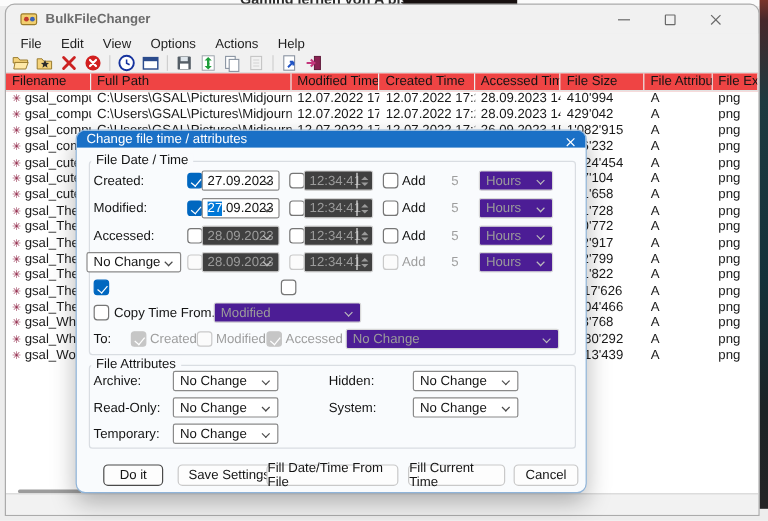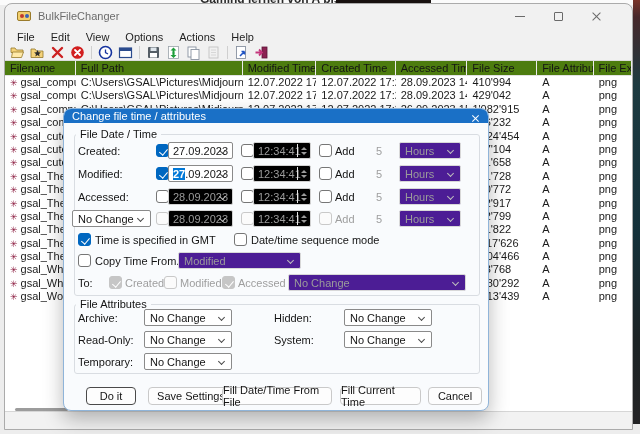--- a/index.html
+++ b/index.html
@@ -10,21 +10,21 @@
   
   #bg-top { left:0; top:0; width:633px; height:5px; background:#fbfbfb; overflow:hidden; }
   #bg-top .bg-text { position:absolute; left:200px; top:-8px; font-weight:bold; font-size:12px; color:#2b2b2b; }
   #bg-top .bg-img { position:absolute; left:336px; top:0; width:95px; height:5px; background:#17100f; }
   #bg-right { left:633px; top:0; width:7px; height:424px;
     background:linear-gradient(#7a342a 0%, #46282b 4%, #1d3a40 20%, #14313a 55%, #1c2325 80%, #242426 100%); }
 
   
   #win { left:4px; top:3px; width:629px; height:427px; background:#f1f1f1;
          border:1px solid #ababab; border-radius:8px 8px 0 0; overflow:hidden; }
-  #titlebar { left:0; top:0; right:15px; height:24px; }
+  #titlebar { left:0; top:0; right:15px; height:24px;font-weight:bold; }
   #app-icon { left:12px; top:5px; width:15px; height:13px; }
   #app-icon .fback { position:absolute; left:0; top:2px; width:14px; height:10px; background:#f2cf6e; border:1px solid #9a7b2b; border-radius:2px; }
   #app-icon .fdot1 { position:absolute; left:3px; top:5px; width:4px; height:4px; background:#c23a2e; border-radius:50%; }
   #app-icon .fdot2 { position:absolute; left:8px; top:5px; width:4px; height:4px; background:#3a62b8; border-radius:50%; }
   #win-title { left:33px; top:6px; color:#6c6c6c; font-size:11px; }
   .wc { top:0; width:38px; height:24px; display:flex; align-items:center; justify-content:center; }
   #btn-min { right:78px; } #btn-max { right:40px; } #btn-close { right:2px; }
   #btn-min .bar { width:10px; height:1px; background:#6a6a6a; }
   #btn-max .box { width:9px; height:9px; border:1px solid #6a6a6a; border-radius:1px; }
   #btn-close .x { position:relative; width:11px; height:11px; }
@@ -33,21 +33,21 @@
 
   #menubar { left:0; top:24px; right:0; height:17px; display:flex; align-items:center; padding-left:4px; background:#f1f1f1; }
   .menu-item { padding:1px 8px; color:#1f1f1f; }
 
   #toolbar { left:0; top:41px; right:0; height:16px; display:flex; align-items:center; padding-left:4px; gap:3px; background:#f1f1f1; border-bottom:1px solid #dcdcdc; }
   .tbi { width:17px; height:15px; display:flex; align-items:center; justify-content:center; }
   .tsep { width:1px; height:13px; background:#cfcfcf; margin:0 2px; }
 
   
   #list { left:0; top:57px; right:0; height:350px; background:#ffffff; overflow:hidden; }
-  #list-header { display:flex; height:15px; background:#4d7c0f; border-bottom:1px solid #e2e2e2; }
+  #list-header { display:flex; height:15px; background:#ef4444; border-bottom:1px solid #e2e2e2; }
   .hcell { padding:1px 0 0 5px; border-right:1px solid #ececec; color:#141414; white-space:nowrap; overflow:hidden; }
   .frow { display:flex; height:13.4px; line-height:13.4px; white-space:nowrap; }
   .fcell { padding-left:5px; overflow:hidden; white-space:nowrap; }
   .c0 { width:74px; } .c1 { width:175px; } .c2 { width:77px; } .c3 { width:83px; }
   .c4 { width:75px; } .c5 { width:73px; } .c6 { width:59px; } .c7 { width:40px; }
   .ficon { color:#8c1d40; font-size:9px; margin-right:3px; }
   #hscroll { left:10px; top:347px; width:53px; height:3px; background:#9c9c9c; border-radius:2px; }
 
   #statusbar { left:0; top:407px; right:0; height:20px; background:#f2f2f2; border-top:1px solid #d6d6d6; }
   #status-left { left:8px; top:4px; color:#1c1c1c; }
@@ -74,32 +74,32 @@
   .cb { width:13px; height:13px; background:#ffffff; border:1px solid #767676; border-radius:3px; }
   .cb.on { background:#0067c0; border-color:#0067c0; }
   .cb.on::after { content:""; position:absolute; left:4px; top:2px; width:3.5px; height:7px;
                   border-right:1.5px solid #fff; border-bottom:1.5px solid #fff; transform:rotate(40deg); }
   .cb.dis { border-color:#c9c9c9; background:#fbfbfb; }
   .cb.dison { background:#c6c6c6; border-color:#c6c6c6; }
   .cb.dison::after { content:""; position:absolute; left:4px; top:2px; width:3.5px; height:7px;
                   border-right:1.5px solid #fff; border-bottom:1.5px solid #fff; transform:rotate(40deg); }
 
   .fld { height:17px; background:#ffffff; border:1px solid #8a8a8a; border-radius:2px; padding:2px 0 4px 4px; color:#141414; }
-  .fld.dis { border-color:#d2d2d2; color:#9b9b9b; background:#000000; }
+  .fld.dis { border-color:#d2d2d2; color:#9b9b9b; background:#404040; }
   .combo { height:17px; background:#ffffff; border:1px solid #8a8a8a; border-radius:2px; padding:2px 0 0 5px; color:#141414; }
   .combo.dis { border-color:#d8d8d8; color:#9b9b9b; background:#4c1d95; }
   .chev { position:absolute; right:7px; top:5px; width:5px; height:5px;
           border-right:1.2px solid #4a4a4a; border-bottom:1.2px solid #4a4a4a; transform:rotate(45deg); }
   .dis > .chev { border-color:#bdbdbd; }
   .spin { position:absolute; right:1px; top:1px; width:12px; height:13px; border-left:1px solid #e4e4e4;
           display:flex; flex-direction:column; align-items:center; justify-content:center; gap:2px; }
   .t-up { width:0; height:0; border-left:3px solid transparent; border-right:3px solid transparent; border-bottom:3.5px solid #9a9a9a; }
   .t-dn { width:0; height:0; border-left:3px solid transparent; border-right:3px solid transparent; border-top:3.5px solid #9a9a9a; }
   .amount { color:#9e9e9e; width:30px; text-align:center; padding-top:2px; }
-  .selflag { background:#0078d7; color:#ffffff;font-weight:bold; }
+  .selflag { background:#0078d7; color:#ffffff; }
 
   .btn { height:18px; background:#fdfdfd; border:1px solid #c9c9c9; border-radius:4px;
          display:flex; align-items:center; justify-content:center; color:#151515; font-size:11px; }
   .btn.default { border:1.5px solid #4a4a4a; }
 </style>
 </head>
 <body>
 
 <div id="bg-top" class="abs">
   <div class="bg-text">Gaming lernen von A bis Z</div>
@@ -462,23 +462,21 @@
   <div class="fld dis abs" style="left:189px;top:101px;width:58px;"><span>12:34:41</span><span class="spin">
         <span class="t-up"></span>
         <span class="t-dn"></span>
       </span></div>
   <span class="cb dis abs" style="left:255px;top:103px;"></span>
   <span class="lbl dis abs" style="left:271px;top:104px;">Add</span>
   <span class="amount abs" style="left:300px;top:102px;">5</span>
   <div class="combo dis abs" style="left:335px;top:101px;width:62px;"><span>Hours</span><span class="chev"></span></div>
 
   <span class="cb on abs" style="left:14px;top:124px;"></span>
-  <span class="lbl abs" style="left:31px;top:125px;">Time is specified in GMT</span>
   <span class="cb abs" style="left:170px;top:124px;"></span>
-  <span class="lbl abs" style="left:187px;top:125px;">Date/time sequence mode</span>
 
   <span class="cb abs" style="left:14px;top:145px;"></span>
   <span class="lbl abs" style="left:31px;top:146px;">Copy Time From...</span>
   <div class="combo dis abs" style="left:114px;top:143px;width:123px;"><span>Modified</span><span class="chev"></span></div>
 
   <span class="lbl abs" style="left:14px;top:168px;">To:</span>
   <span class="cb dison abs" style="left:45px;top:167px;"></span>
   <span class="lbl dis abs" style="left:61px;top:168px;">Created</span>
   <span class="cb dis abs" style="left:100px;top:167px;"></span>
   <span class="lbl dis abs" style="left:116px;top:168px;">Modified</span>

